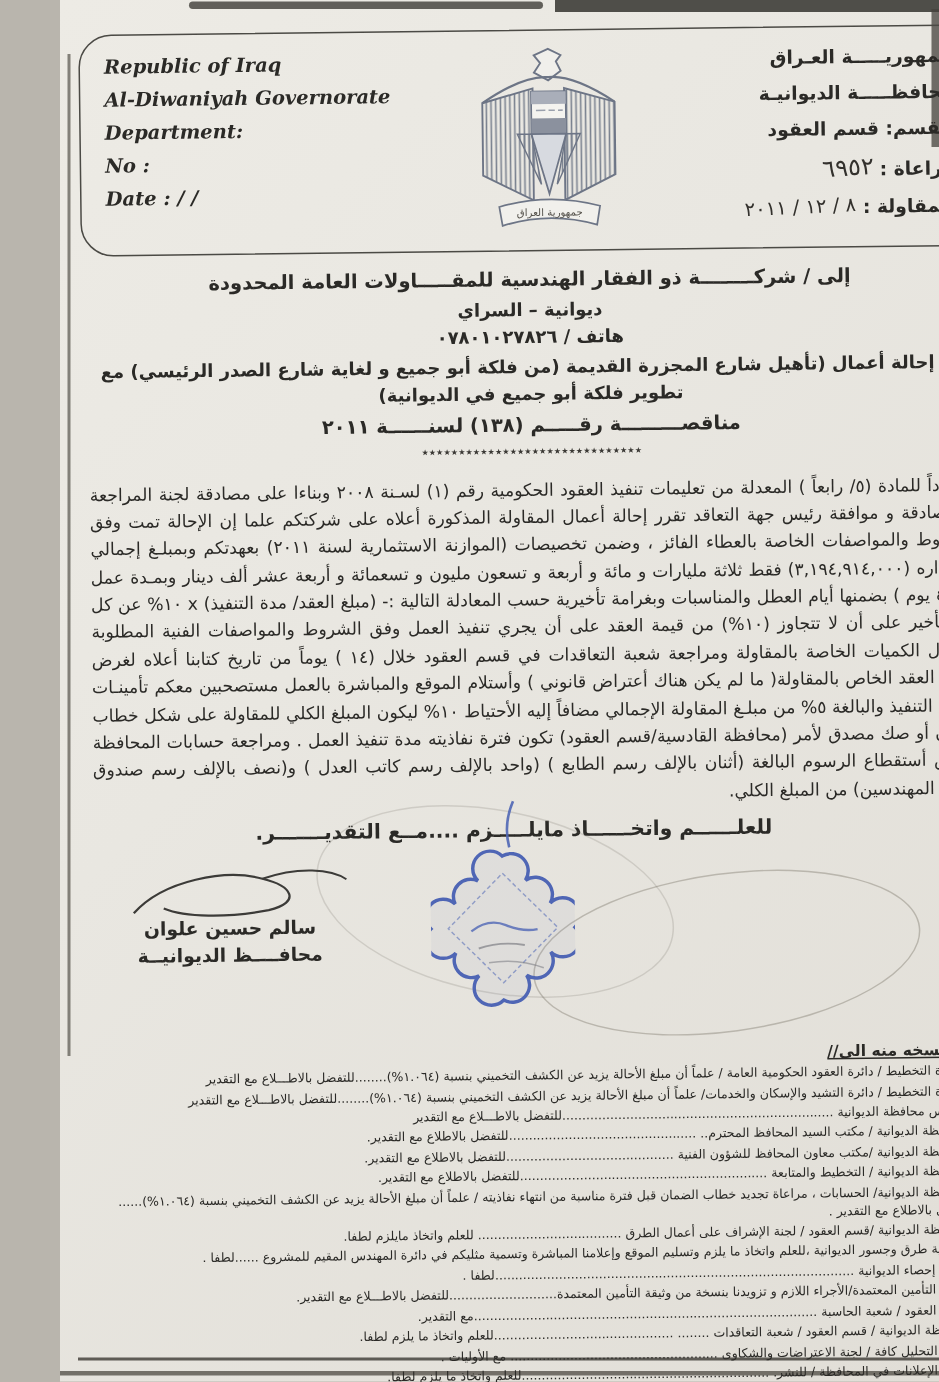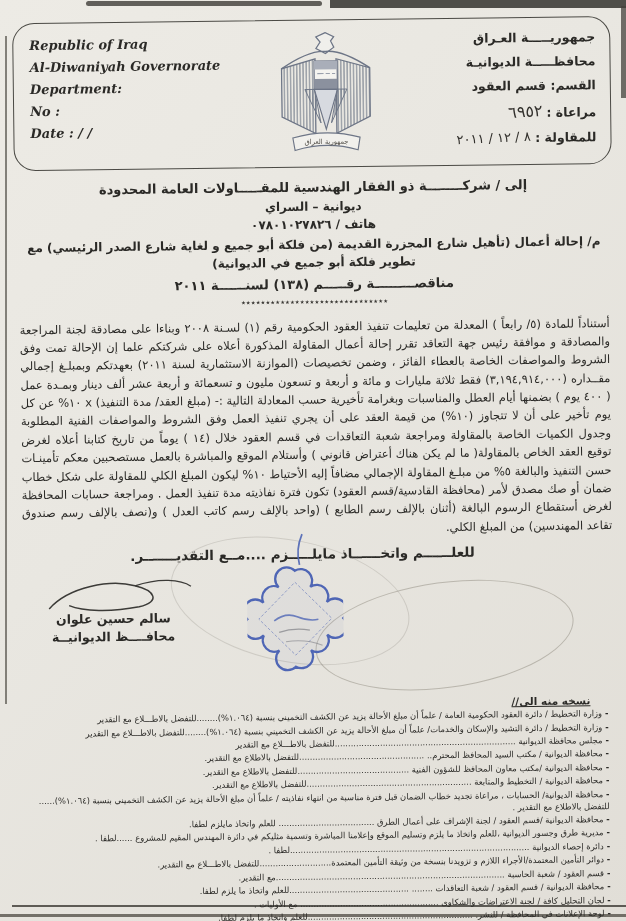--- a/index.html
+++ b/index.html
@@ -1,18 +1,18 @@
 <!DOCTYPE html>
 <html lang="ar"><head>
 <meta charset="utf-8">
 <style>
   html,body{margin:0;padding:0;width:626px;height:921px;overflow:hidden;
     background:#b9b5ad;font-family:"DejaVu Sans",sans-serif;}
   .page{position:absolute;inset:0;
-    background:linear-gradient(135deg,#edebe5 0%,#e9e7e1 40%,#e1ded7 100%);}
+    background:linear-gradient(135deg,#edebe5 0%,#e9e7e1 40%,#e1ded7 100%);margin-left:40px;}
   
   .scan-top-1{position:absolute;top:1px;left:86px;width:236px;height:5px;background:#3e3c37;border-radius:3px;opacity:.8;}
   .scan-top-2{position:absolute;top:0;left:330px;right:0;height:8px;background:#34322e;opacity:.85;}
   .scan-right{position:absolute;top:6px;right:0;width:5px;height:92px;background:#44423c;opacity:.75;}
   .scan-left{position:absolute;top:36px;left:5px;width:2px;height:668px;background:#55534c;opacity:.7;}
   .scan-bot-1{position:absolute;bottom:14px;left:12px;right:0;height:2px;background:#45433d;opacity:.85;}
   .scan-bot-2{position:absolute;bottom:4px;left:0;right:0;height:3px;background:#56534b;opacity:.8;}
   .content{position:absolute;left:12px;top:16px;width:598px;
     transform:rotate(-0.7deg);transform-origin:top right;color:#2b2a27;}
   

